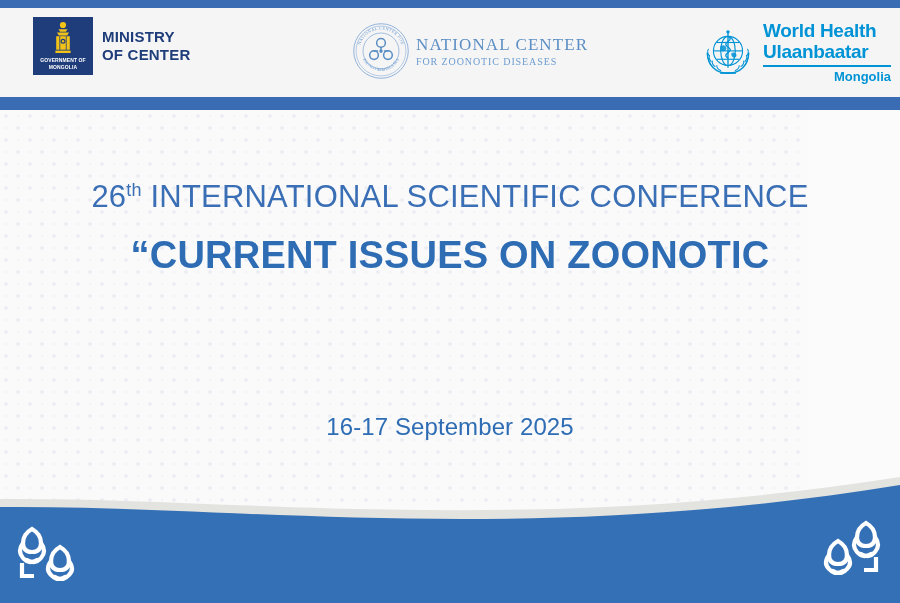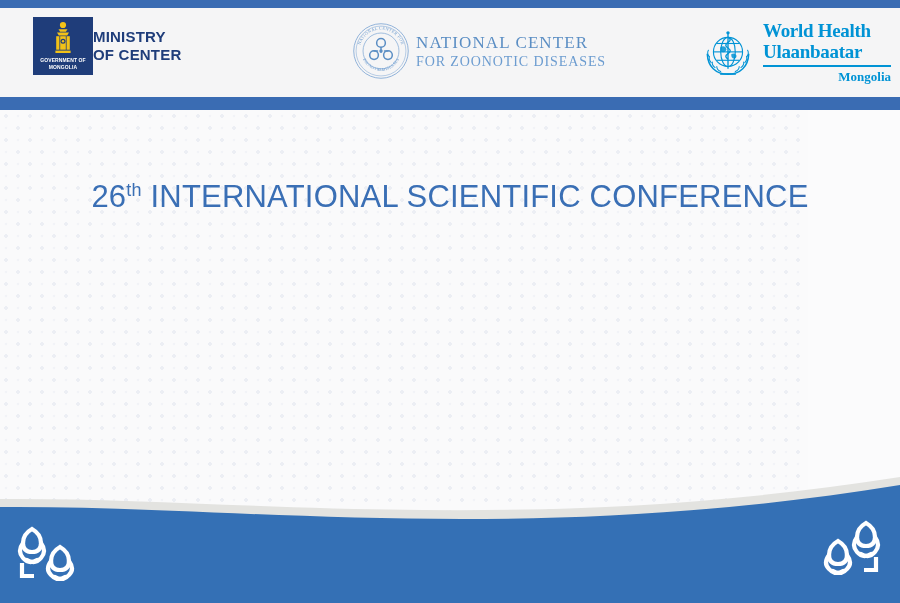--- a/index.html
+++ b/index.html
@@ -62,47 +62,48 @@
     text-align: center;
     color: #ffffff;
     font-size: 5px;
     font-weight: bold;
     letter-spacing: 0.1px;
     font-family: "Liberation Sans", sans-serif;
   }
   .moh-emblem .gov-line1 { top: 40px; }
   .moh-emblem .gov-line2 { top: 47px; }
   .moh-text {
+    margin-left: 9px;
     color: #1f3d7a;
     font-size: 15px;
     font-weight: bold;
     line-height: 18px;
     letter-spacing: 0.2px;
   }
 
   
   .ncz-seal { width: 58px; height: 58px; }
   .ncz-text { margin-left: 6px; }
   .ncz-text .l1 {
     font-family: "Liberation Serif", serif;
     color: #5b8ec4;
     font-size: 17px;
     letter-spacing: 1.1px;
   }
   .ncz-text .l2 {
     font-family: "Liberation Serif", serif;
     color: #6c9cd0;
-    font-size: 14px;
+    font-size: 10px;
     letter-spacing: 0.9px;
     margin-top: 1px;
   }
 
   
   .who-emblem { width: 56px; height: 56px; }
-  .who-text { margin-left: 7px; font-family: Liberation Serif, serif; }
+  .who-text { margin-left: 7px; }
   .who-text .w1,
   .who-text .w2 {
     color: #0093d5;
     font-size: 19px;
     font-weight: bold;
     line-height: 21px;
     letter-spacing: -0.3px;
   }
   .who-rule {
     width: 128px; height: 2px;
@@ -294,24 +295,26 @@
     </div>
   </div>
 
   <div class="bar-under-header"></div>
 
   <div class="body-area">
 
     <div class="title-block">
       <div class="title-line1"><span>26</span><span class="sup">th</span><span> INTERNATIONAL SCIENTIFIC CONFERENCE</span></div>
       <div class="title-quote">
+        <div>“CURRENT ISSUES ON ZOONOTIC</div>
       </div>
     </div>
 
     <div class="meta-block">
+      <div class="meta-date">16-17 September 2025</div>
     </div>
 
   </div>
 
   <div class="wave-wrap">
     <svg width="900" height="140" viewBox="0 0 900 140">
       <path d="M0 36 C 240 34, 520 74, 900 14 L900 140 L0 140 Z" fill="#e3e3e0"></path>
       <path d="M0 44 C 240 42, 520 84, 900 22 L900 140 L0 140 Z" fill="#3470b5"></path>
       <rect x="0" y="131" width="900" height="9" fill="#3470b5"></rect>
     </svg>

